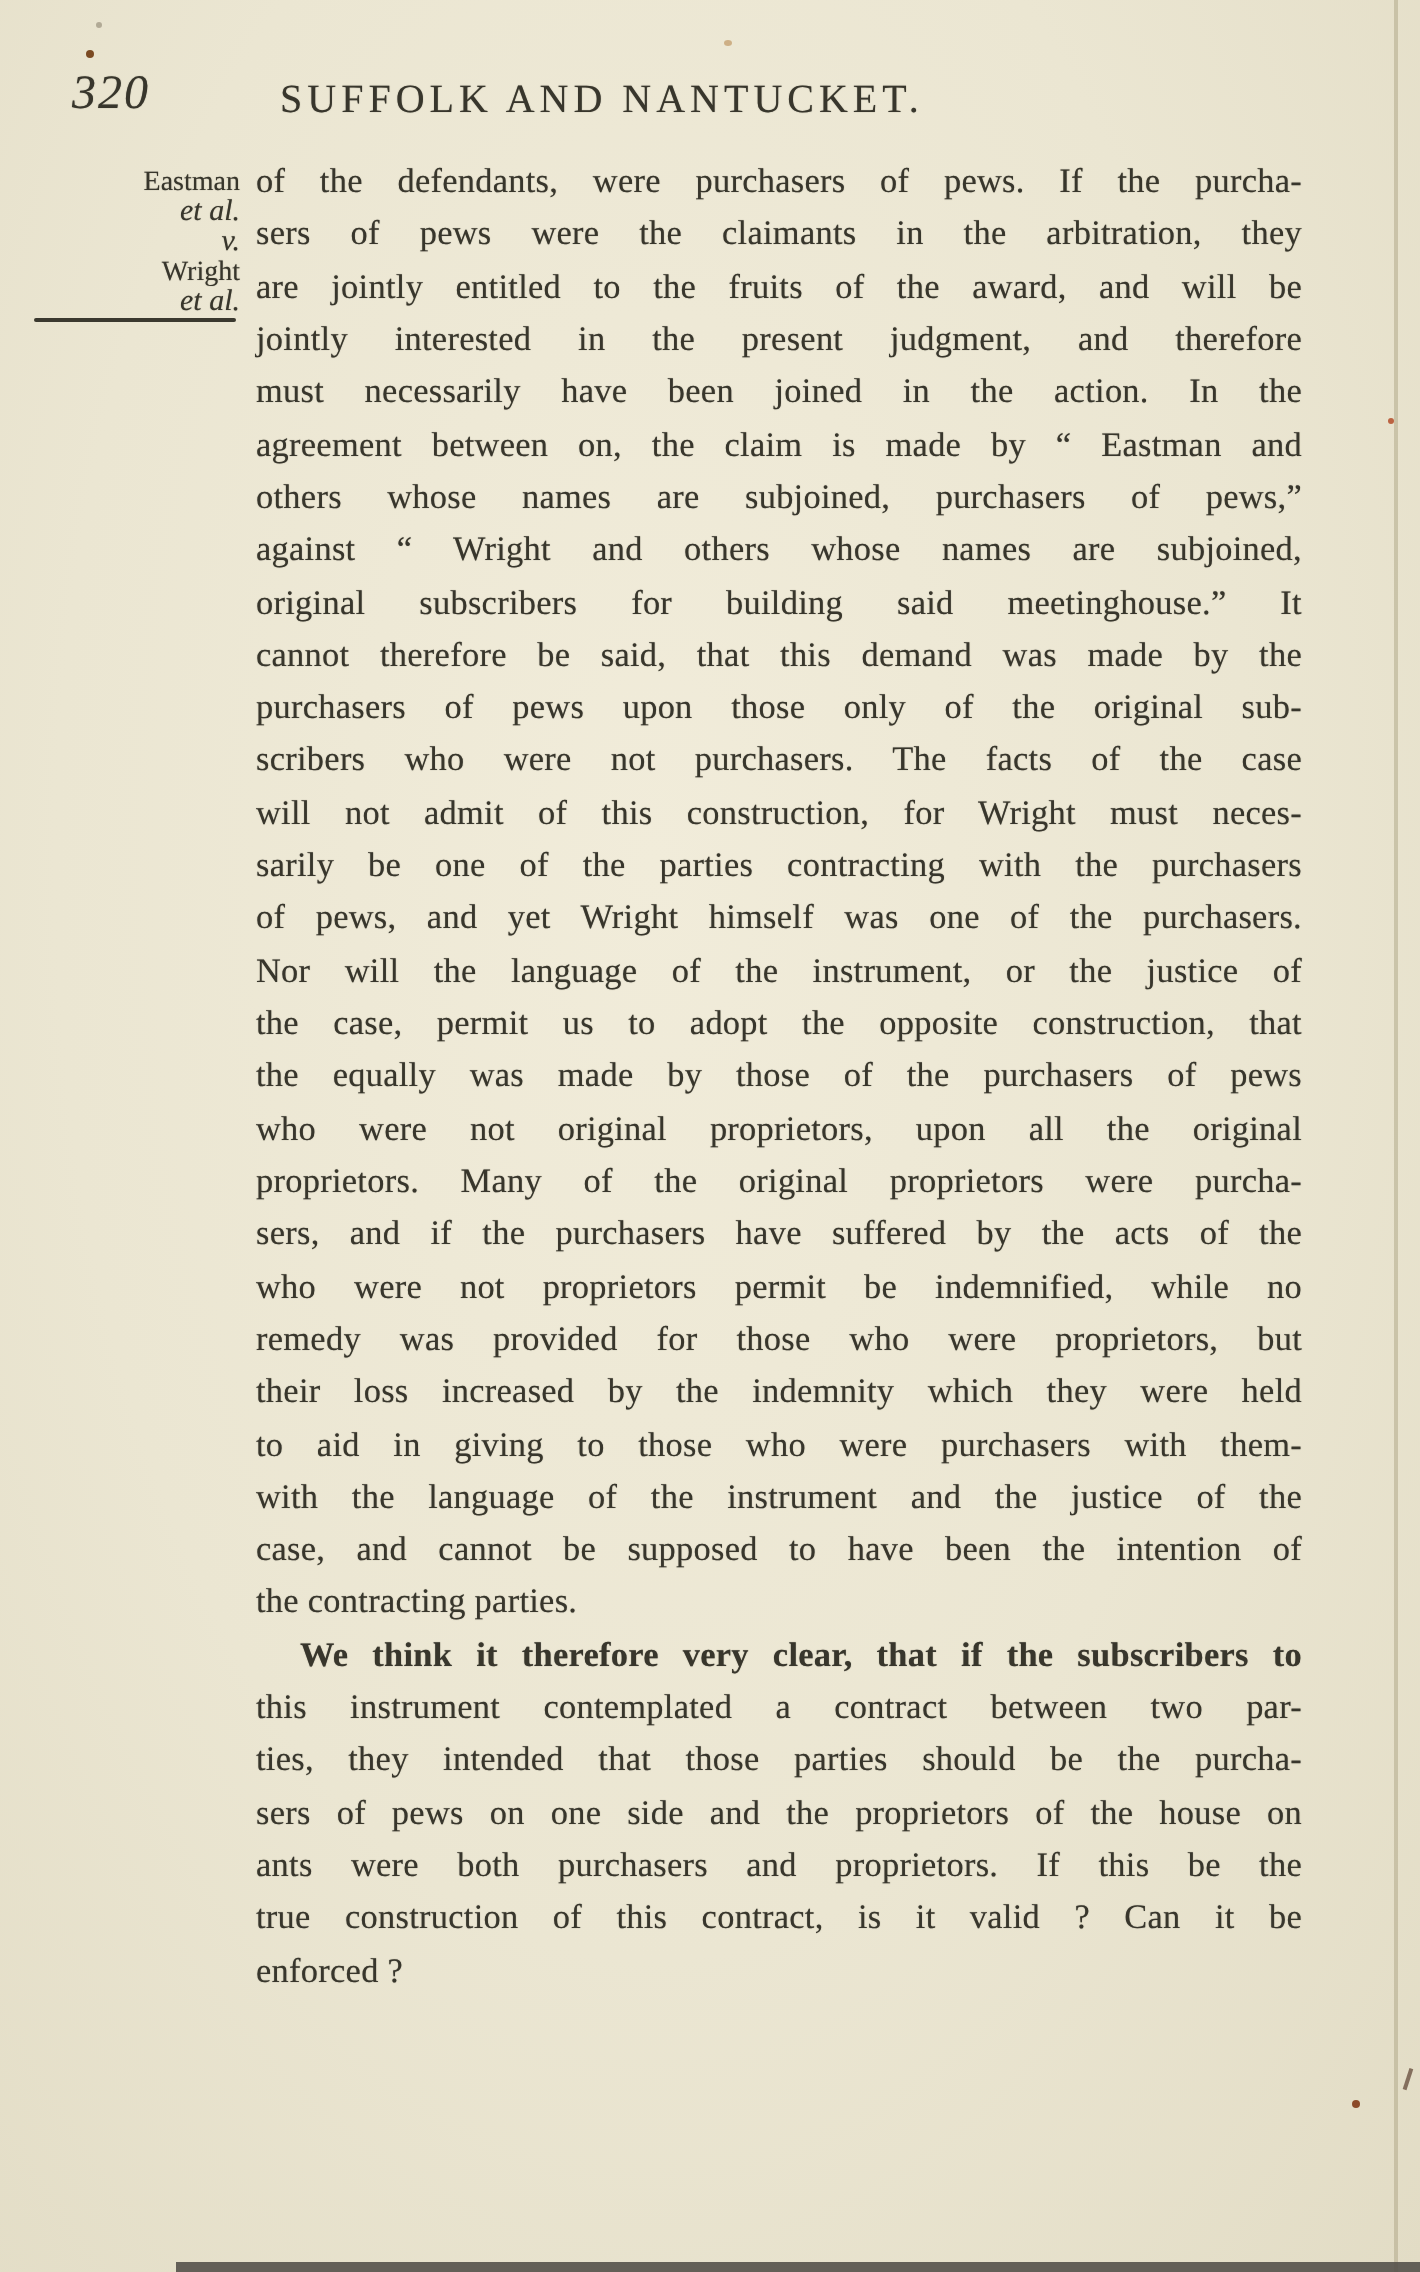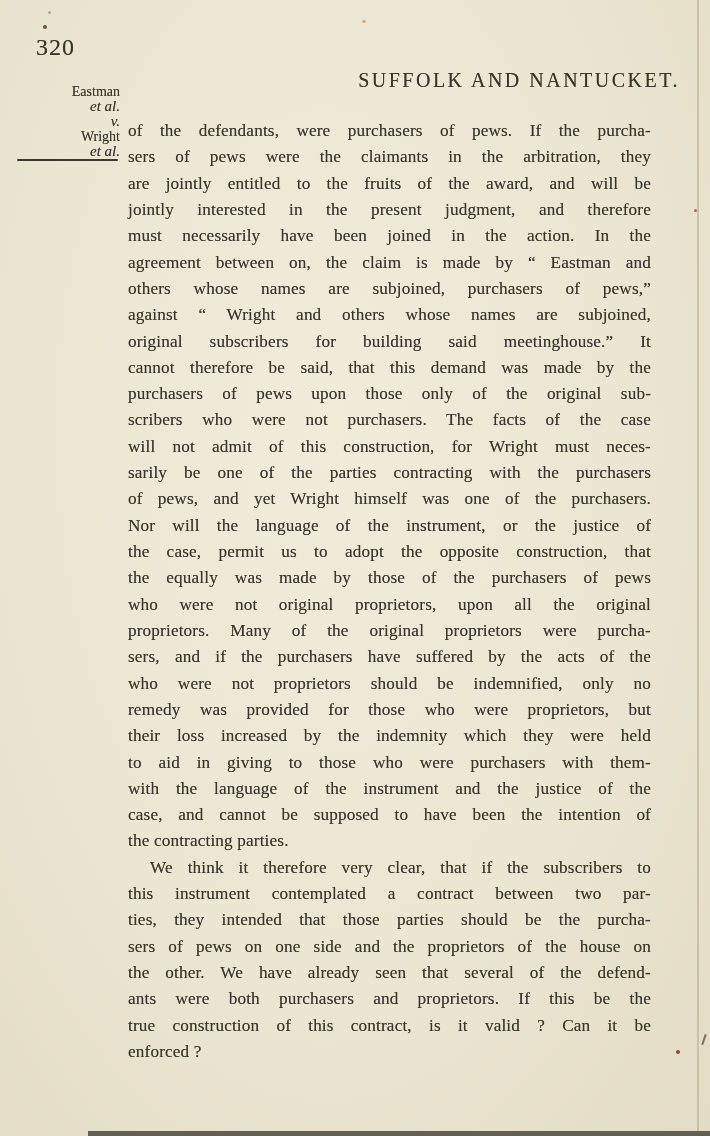--- a/index.html
+++ b/index.html
@@ -10,53 +10,53 @@
     overflow: hidden;
     background:
       radial-gradient(ellipse at 46% 38%, #f1ecda 0%, #ebe6d2 55%, #e2dcc5 100%);
     font-family: "Liberation Serif", "DejaVu Serif", serif;
     color: #38362c;
   }
   .ink { color:#38362c; text-shadow: 0 0 0.5px rgba(56,54,44,0.55); }
 
   .page-number {
     position:absolute; left:36px; top:34px;
-    font-size:24px; letter-spacing:1px;
+    font-size:24px; letter-spacing:1px;font-style:italic;
   }
   .running-head {
     position:absolute; left:140px; top:39px; width:540px;
-    text-align:right; font-size:20px; letter-spacing:2.5px;margin-top:30px;
+    text-align:left; font-size:20px; letter-spacing:2.5px;
   }
 
   .sidenote {
     position:absolute; left:18px; top:84px; width:102px;
     text-align:right; font-size:14px; line-height:15px;
   }
   .sidenote .sn-italic { font-style: italic; font-size:15px; }
   .sidenote-rule {
     position:absolute; left:17px; top:159px; width:101px; height:2.4px;
     background:#3b392f; border-radius:1px;
   }
 
   .body-text {
-    position:absolute; left:128px; top:78px; width:523px;margin-top:40px;
+    position:absolute; left:128px; top:78px; width:523px;
   }
   .bl {
     font-size:17.2px;
     line-height:26.32px;
     height:26.32px;
     letter-spacing:0.15px;
     text-align:justify;
     text-align-last:justify;
     text-justify:inter-word;
     white-space:normal;
     overflow:visible;
   }
   .bl.para-end { text-align-last:left; }
-  .bl.indent { text-indent:22px; }
+  .bl.indent { text-indent:22px;font-weight:bold; }
 
   
   .crease-line {
     position:absolute; top:0; bottom:0; left:697px; width:2px;
     background:rgba(167,157,125,0.45);
   }
   .bottom-band {
     position:absolute; left:88px; right:0; bottom:0; height:5px;
     background:#54514a; opacity:0.9;
   }
@@ -103,32 +103,31 @@
     <div class="bl">scribers who were not purchasers.  The facts of the case</div>
     <div class="bl">will not admit of this construction, for Wright must neces-</div>
     <div class="bl">sarily be one of the parties contracting with the purchasers</div>
     <div class="bl">of pews, and yet Wright himself was one of the purchasers.</div>
     <div class="bl">Nor will the language of the instrument, or the justice of</div>
     <div class="bl">the case, permit us to adopt the opposite construction, that</div>
     <div class="bl">the equally was made by those of the purchasers of pews</div>
     <div class="bl">who were not original proprietors, upon all the original</div>
     <div class="bl">proprietors.  Many of the original proprietors were purcha-</div>
     <div class="bl">sers, and if the purchasers have suffered by the acts of the</div>
-    <div class="bl">who were not proprietors should be indemnified, only no</div>
+    <div class="bl">who were not proprietors permit be indemnified, while no</div>
     <div class="bl">remedy was provided for those who were proprietors, but</div>
     <div class="bl">their loss increased by the indemnity which they were held</div>
     <div class="bl">to aid in giving to those who were purchasers with them-</div>
     <div class="bl">with the language of the instrument and the justice of the</div>
     <div class="bl">case, and cannot be supposed to have been the intention of</div>
     <div class="bl para-end">the contracting parties.</div>
     <div class="bl indent">We think it therefore very clear, that if the subscribers to</div>
     <div class="bl">this instrument contemplated a contract between two par-</div>
     <div class="bl">ties, they intended that those parties should be the purcha-</div>
     <div class="bl">sers of pews on one side and the proprietors of the house on</div>
-    <div class="bl">the other.  We have already seen that several of the defend-</div>
     <div class="bl">ants were both purchasers and proprietors.  If this be the</div>
     <div class="bl">true construction of this contract, is it valid ?  Can it be</div>
     <div class="bl para-end">enforced ?</div>
   </main>
 
   <div class="crease-line"></div>
   <div class="bottom-band"></div>
   <div class="speck s1"></div>
   <div class="speck s2"></div>
   <div class="speck s3"></div>

